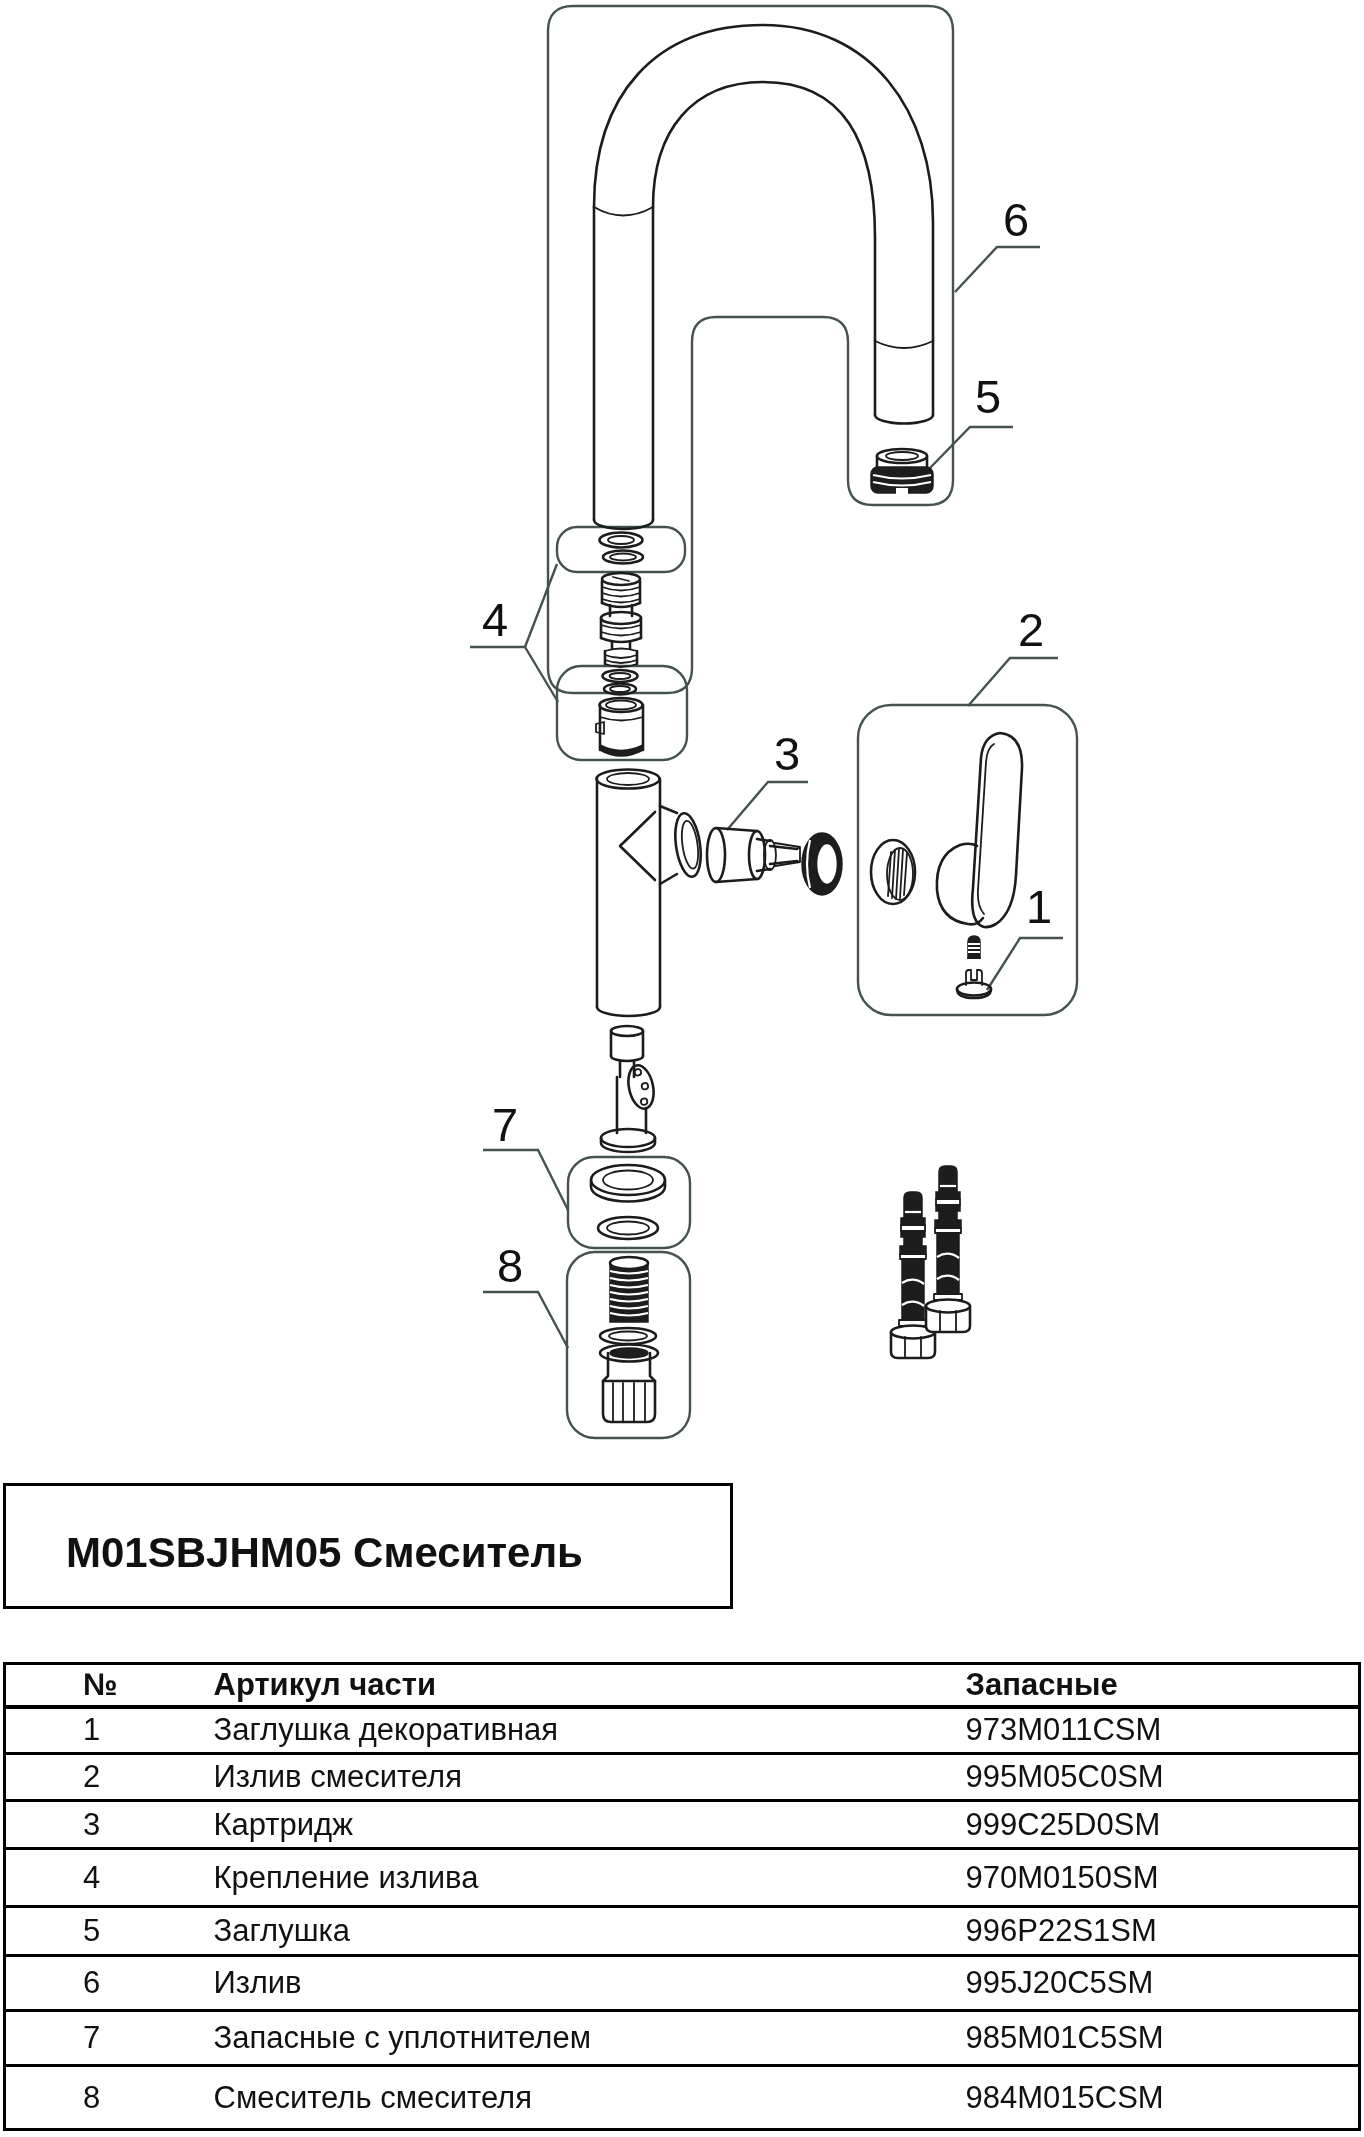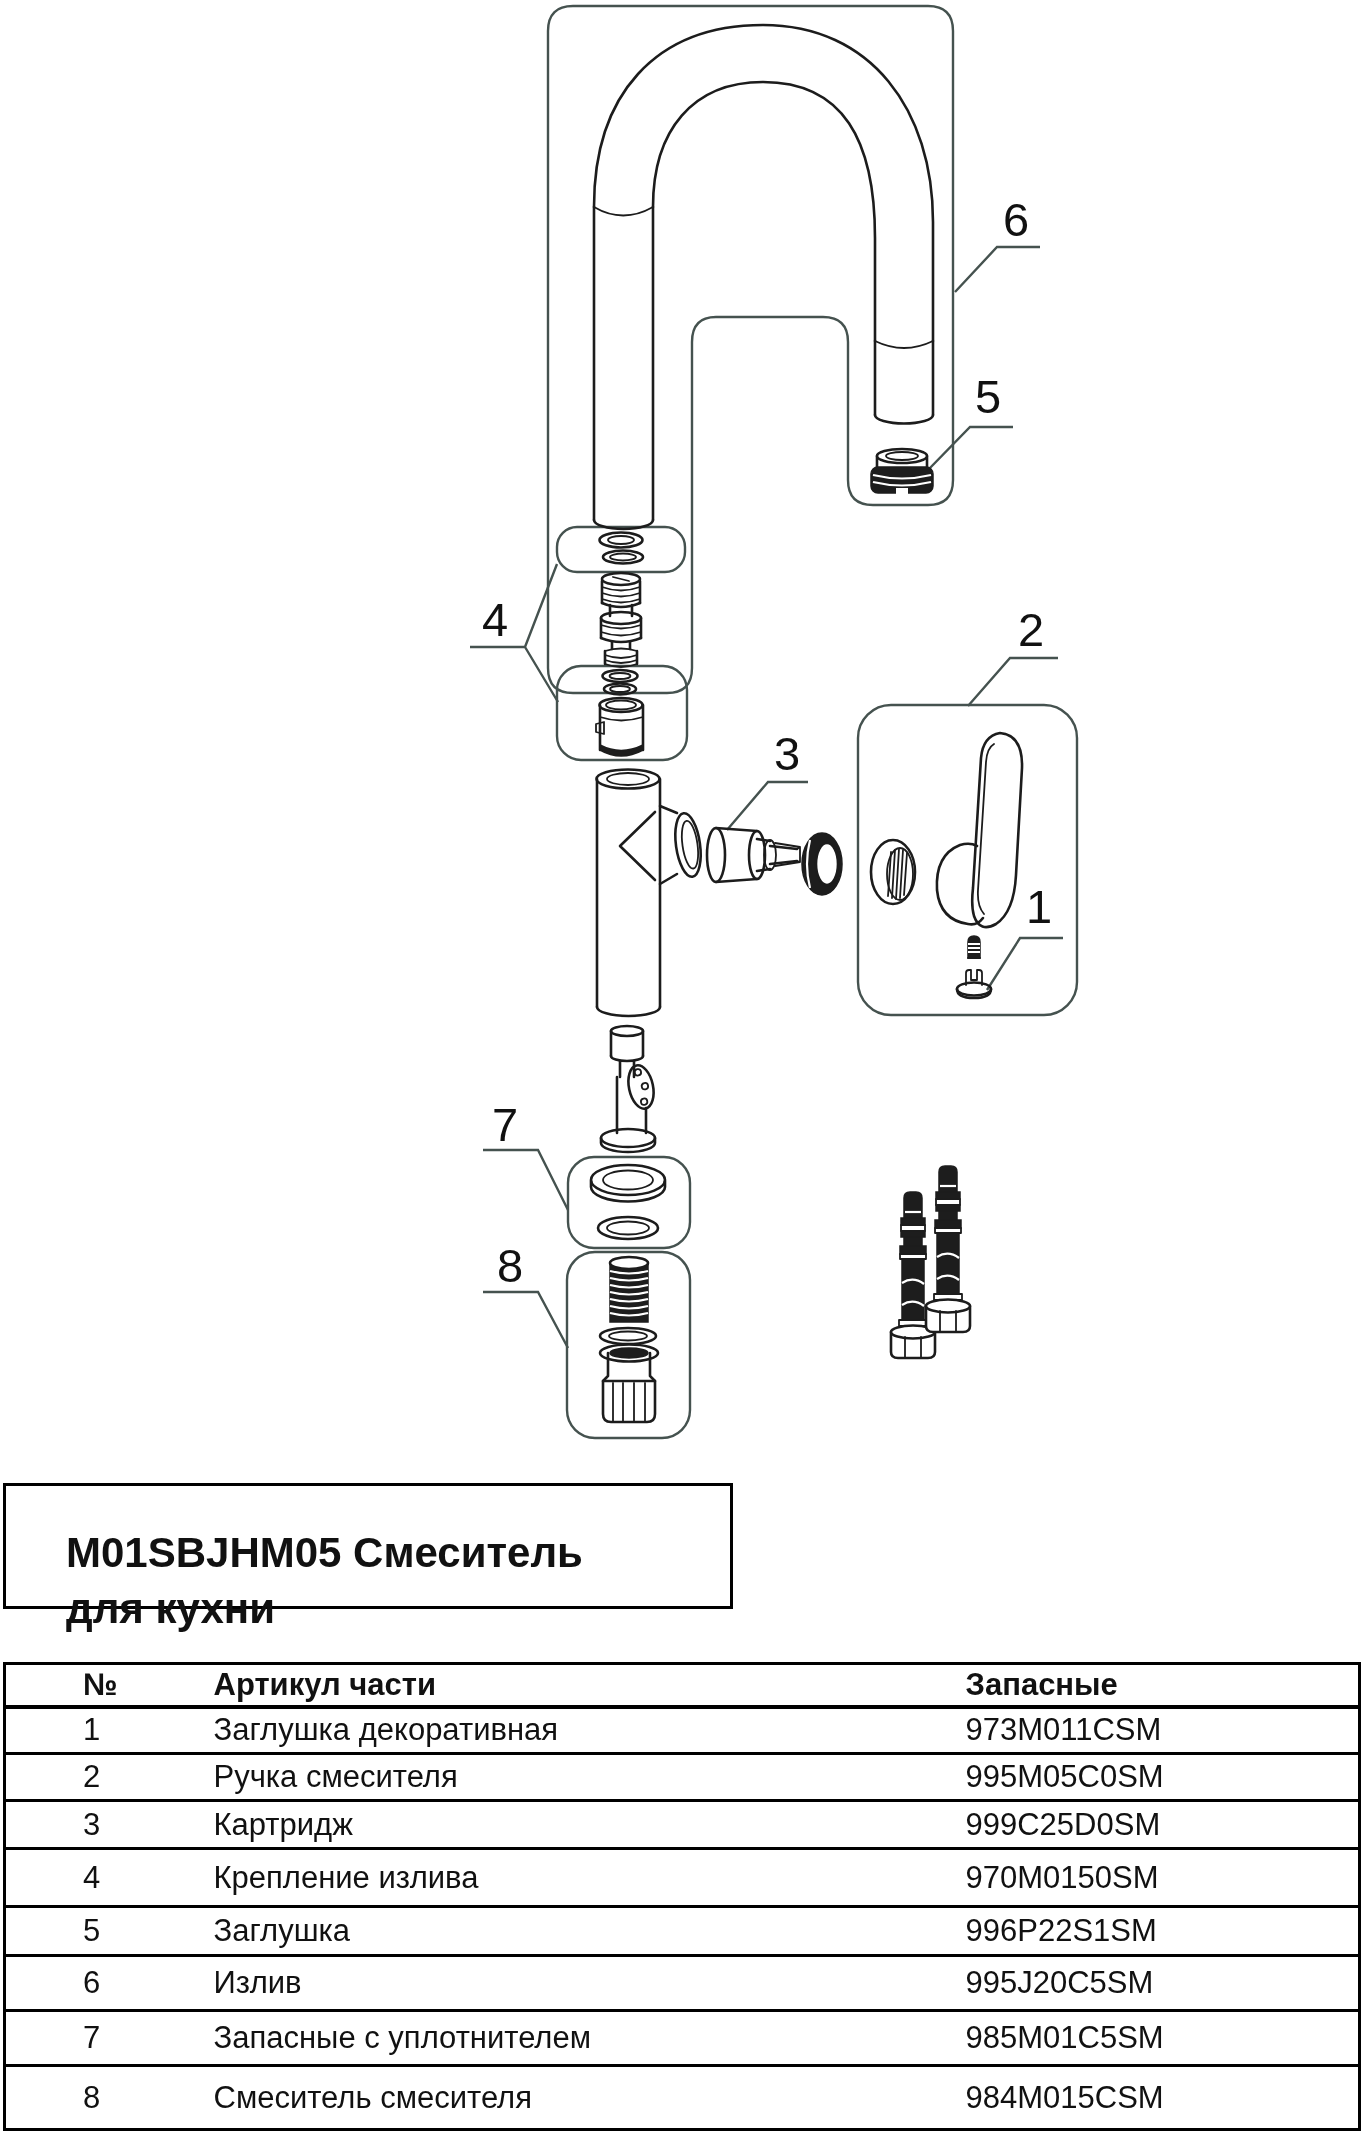--- a/index.html
+++ b/index.html
@@ -226,21 +226,20 @@
     <text x="482" y="636">4</text>
     <text x="975" y="413">5</text>
     <text x="1003" y="236">6</text>
     <text x="492" y="1141">7</text>
     <text x="497" y="1282">8</text>
   </g>
 </svg>
 
 <div class="title-block">
   <div>M01SBJHM05 Смеситель</div>
-  <div>для кухни</div>
 </div>
 
 <table class="parts-table">
   <colgroup>
       <col style="width:209px">
       <col style="width:752px">
       <col>
     </colgroup>
   <thead>
     <tr>
@@ -250,21 +249,21 @@
     </tr>
   </thead>
   <tbody>
     <tr>
       <td>1</td>
       <td>Заглушка декоративная</td>
       <td>973M011CSM</td>
     </tr>
     <tr>
       <td>2</td>
-      <td>Ручка смесителя</td>
+      <td>Излив смесителя</td>
       <td>995M05C0SM</td>
     </tr>
     <tr>
       <td>3</td>
       <td>Картридж</td>
       <td>999C25D0SM</td>
     </tr>
     <tr>
       <td>4</td>
       <td>Крепление излива</td>

